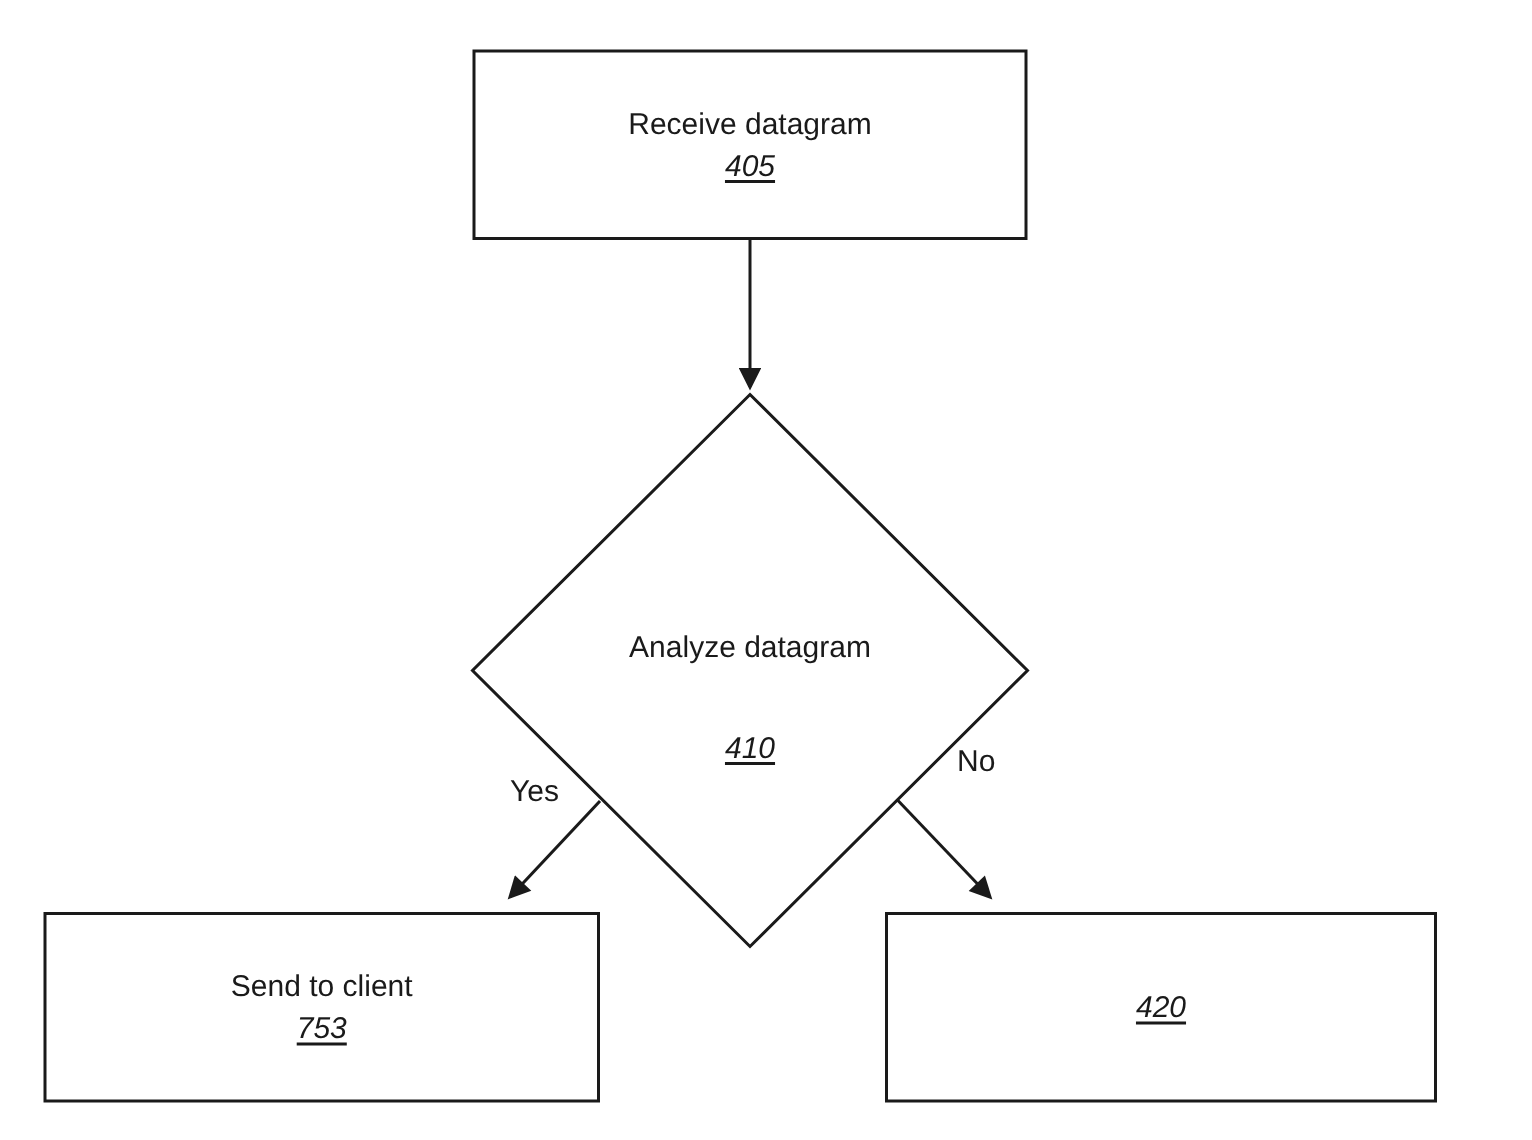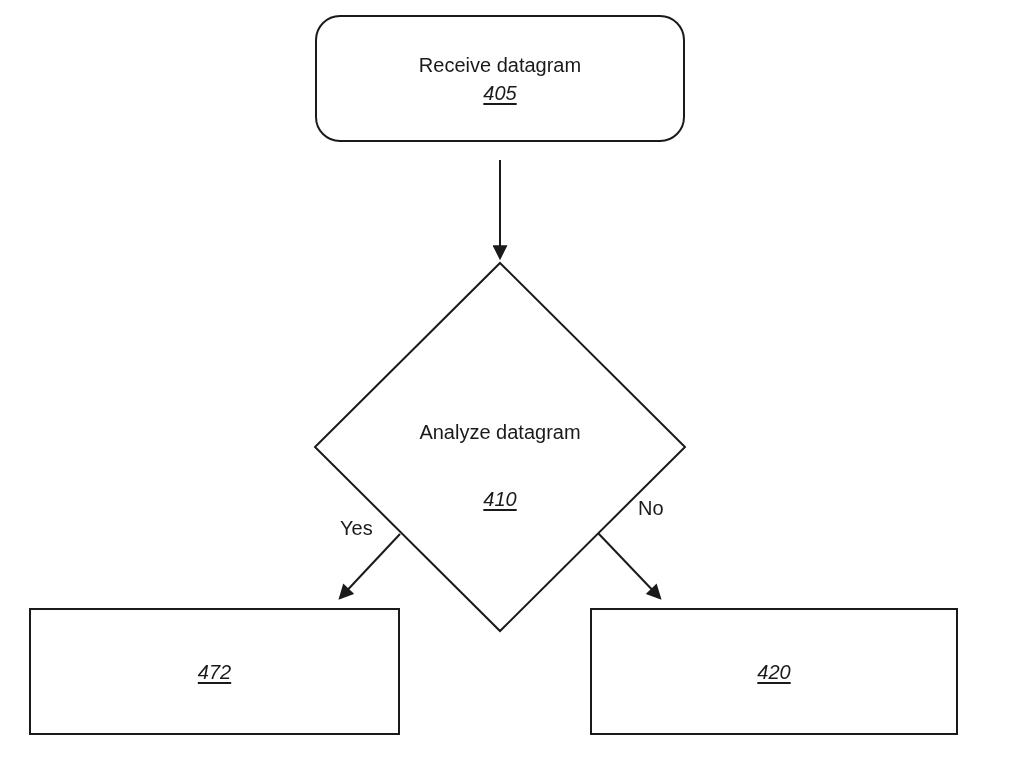--- a/index.html
+++ b/index.html
@@ -27,21 +27,21 @@
     position: absolute;
     box-sizing: border-box;
     border: 2px solid #1a1a1a;
     background: #ffffff;
     display: flex;
     flex-direction: column;
     align-items: center;
     justify-content: center;
     text-align: center;
   }
-  .node-box-top    { left: 315px; top: 15px;  width: 370px; height: 127px; border-radius: 25px; }
+  .node-box-top    { left: 315px; top: 33px;  width: 370px; height: 127px; }
   .node-box-left   { left: 29px;  top: 608px; width: 371px; height: 127px; }
   .node-box-right  { left: 590px; top: 608px; width: 368px; height: 127px; }
   .node-diamond-text {
     position: absolute;
     left: 350px;
     top: 418px;
     width: 300px;
     display: flex;
     flex-direction: column;
     align-items: center;
@@ -96,20 +96,21 @@
 
   <div class="node-diamond-text">
     <span class="node-label">Analyze datagram</span>
     <span class="node-ref">410</span>
   </div>
 
   <span class="edge-label edge-label-yes">Yes</span>
   <span class="edge-label edge-label-no">No</span>
 
   <div class="node node-box-left">
-    <span class="node-ref">472</span>
+    <span class="node-label">Send to client</span>
+    <span class="node-ref">753</span>
   </div>
 
   <div class="node node-box-right">
     <span class="node-ref">420</span>
   </div>
 
 </div>
 
 </body></html>

